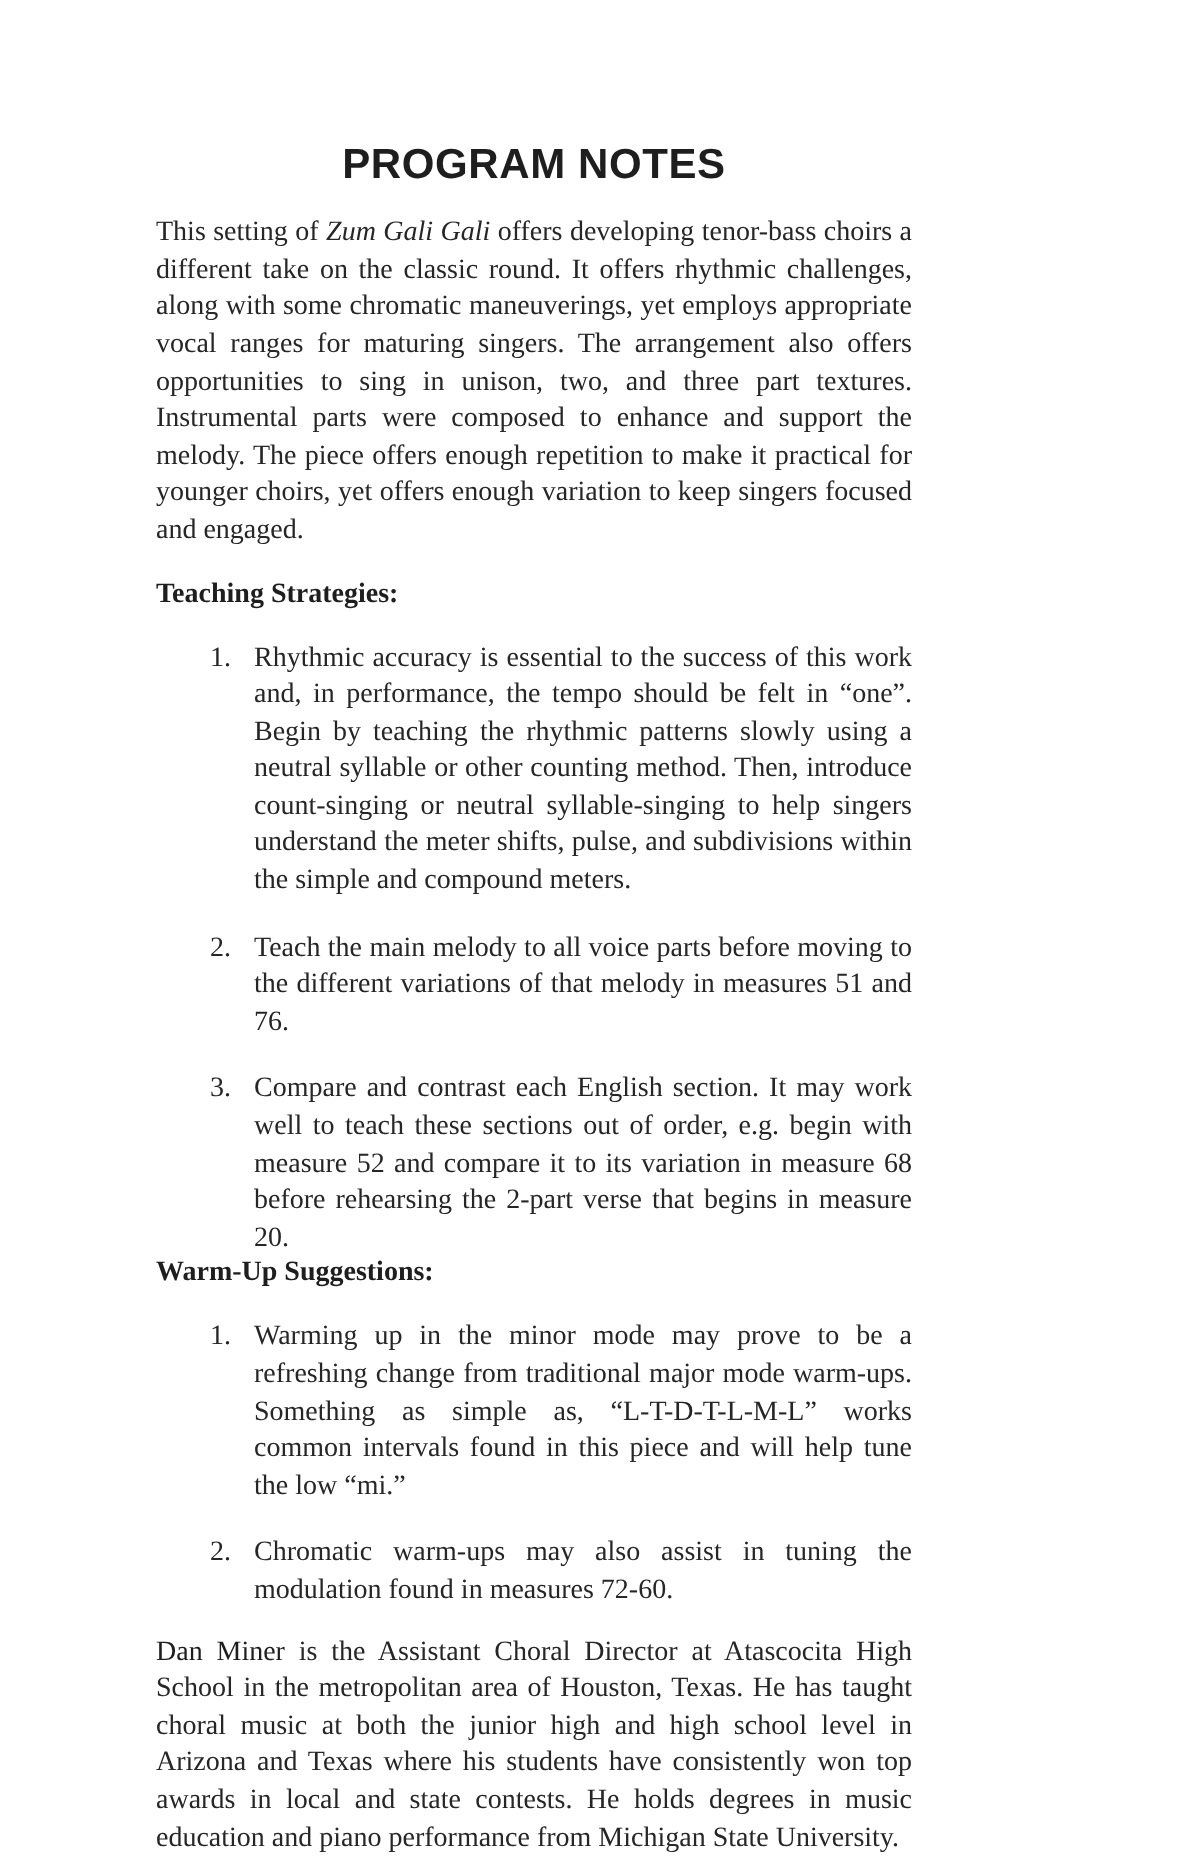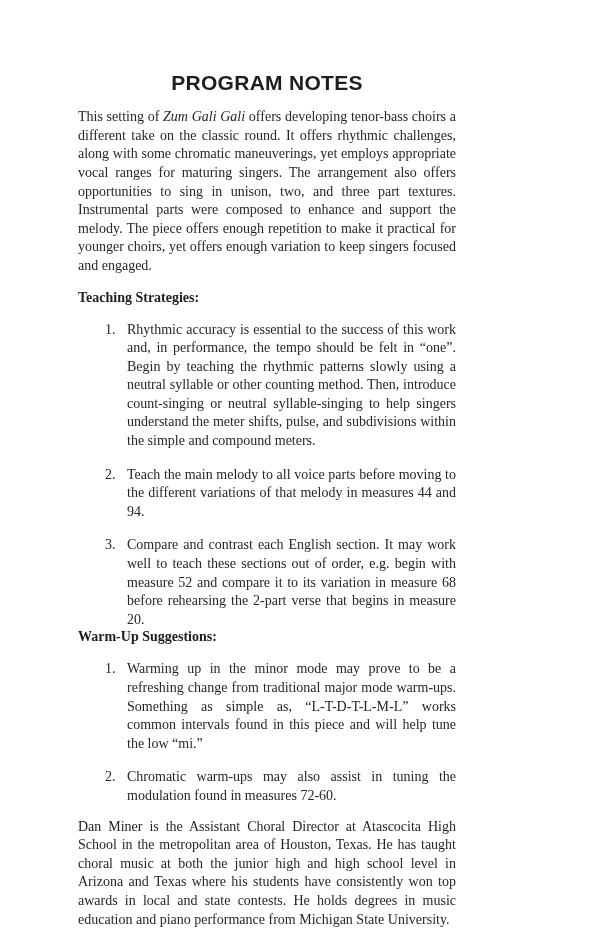--- a/index.html
+++ b/index.html
@@ -71,21 +71,21 @@
 
   <div class="subheading">Teaching Strategies:</div>
 
   <div class="list-item body-text">
     <span class="item-number">1.</span>
     <span class="item-text">Rhythmic accuracy is essential to the success of this work and, in performance, the tempo should be felt in “one”. Begin by teaching the rhythmic patterns slowly using a neutral syllable or other counting method. Then, introduce count-singing or neutral syllable-singing to help singers understand the meter shifts, pulse, and subdivisions within the simple and compound meters.</span>
   </div>
 
   <div class="list-item body-text">
     <span class="item-number">2.</span>
-    <span class="item-text">Teach the main melody to all voice parts before moving to the different variations of that melody in measures 44 and 94.</span>
+    <span class="item-text">Teach the main melody to all voice parts before moving to the different variations of that melody in measures 51 and 76.</span>
   </div>
 
   <div class="list-item body-text">
     <span class="item-number">3.</span>
     <span class="item-text">Compare and contrast each English section. It may work well to teach these sections out of order, e.g. begin with measure 52 and compare it to its variation in measure 68 before rehearsing the 2-part verse that begins in measure 20.</span>
   </div>
 
   <div class="subheading">Warm-Up Suggestions:</div>
 
   <div class="list-item body-text">

